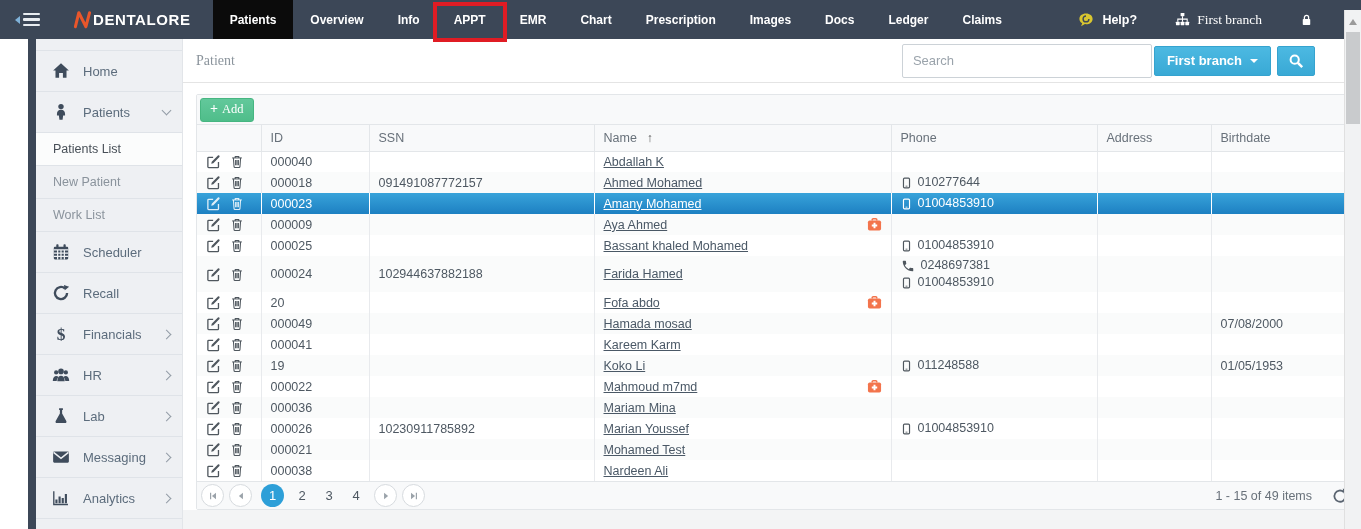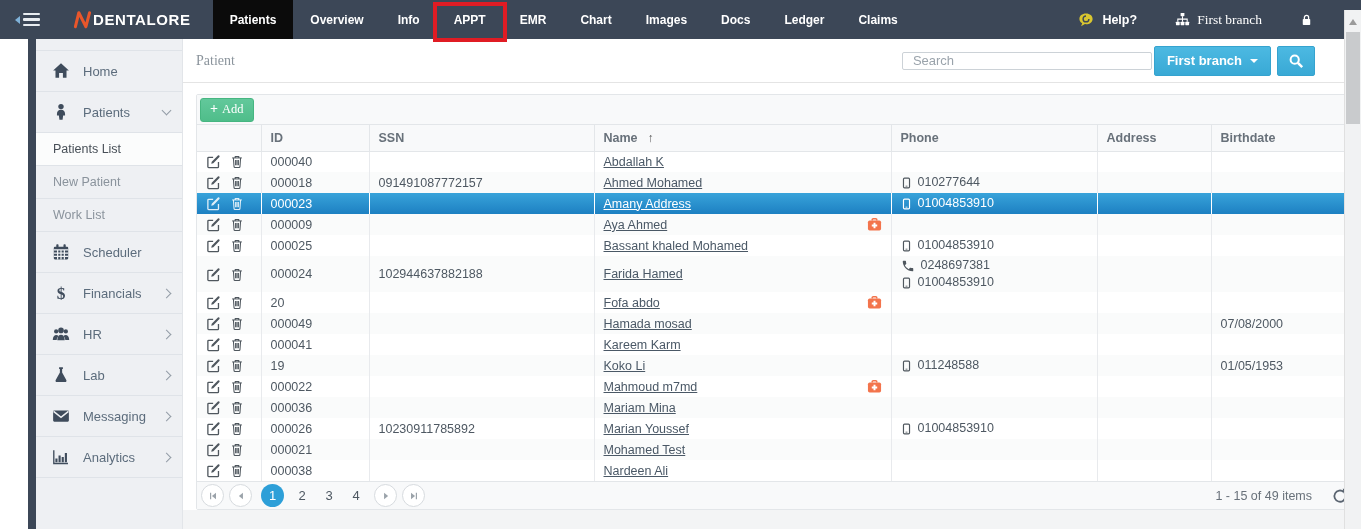--- a/index.html
+++ b/index.html
@@ -39,38 +39,38 @@
   .side-label { flex:1; }
   .chev { width:7px; height:7px; border-right:1.6px solid #939ca6; border-bottom:1.6px solid #939ca6; flex:0 0 7px; }
   .chev.down { transform:rotate(45deg); margin-top:-3px; }
   .chev.right { transform:rotate(-45deg); }
 
   
   .main { flex:1; display:flex; flex-direction:column; background:#fff; overflow:hidden; }
   .page-header { height:44px; flex:0 0 44px; display:flex; align-items:center; justify-content:space-between; padding:0 46px 0 13px; border-bottom:1px solid #e4e4e4; background:#fff; }
   .page-title { font-size:14px; color:#8b949c;font-family:Liberation Serif, serif; }
   .header-controls { display:flex; align-items:center; }
-  .search-input { width:250px; height:18px; border:1px solid #ccd2d7; border-radius:2px; padding:0 10px; font-size:13px; color:#555; font-family:"Liberation Sans",sans-serif; outline:none; }
+  .search-input { width:250px; height:34px; border:1px solid #ccd2d7; border-radius:2px; padding:0 10px; font-size:13px; color:#555; font-family:"Liberation Sans",sans-serif; outline:none; }
   .search-input::placeholder { color:#9aa3ab; }
   .btn-cyan { background:linear-gradient(#4cb9e2,#39a9d5); border:1px solid #35a3cf; color:#fff; height:30px; border-radius:2px; cursor:pointer; display:flex; align-items:center; justify-content:center; }
   .branch-btn { margin-left:2px; padding:0 12px; gap:8px; font-size:13px; font-weight:600; font-family:"Liberation Sans",sans-serif; }
   .caret-down { width:0; height:0; border-left:4px solid transparent; border-right:4px solid transparent; border-top:4.5px solid #fff; }
   .search-btn { width:38px; margin-left:6px; }
 
   .content { padding:11px 13px 0; background:#fff; }
   .bottom-fill { flex:1; background:#f3f4f5; }
 
   
   .grid { width:1162px; border:1px solid #e3e6e9; background:#fff; border-radius:2px; }
   .grid-toolbar { padding:3px; height:30px; background:#f8f9fa; border-bottom:1px solid #e3e6e9; display:flex; align-items:center; }
   .add-btn { height:24px; padding:0 9px; background:linear-gradient(#62c89b,#4fbd8a); border:1px solid #46b681; border-radius:3px; color:#fff; font-size:12.5px; font-family:Liberation Serif, serif; display:flex; align-items:center; gap:4px; cursor:pointer; }
   .add-btn .plus::before { content:"+"; font-weight:700; font-size:14px; line-height:1; }
 
   table { width:100%; border-collapse:collapse; table-layout:fixed; font-size:12.5px; color:#4e5862; }
-  thead th { height:26px; background:#f8f9fa; border-bottom:1px solid #e3e6e9; border-left:1px solid #e3e6e9; text-align:left; font-weight:700; color:#68717a; padding:0 9px; }
+  thead th { height:26px; background:#f8f9fa; border-bottom:1px solid #e3e6e9; border-left:1px solid #e3e6e9; text-align:left; font-weight:400; color:#68717a; padding:0 9px; }
   thead th:first-child { border-left:none; }
   .sort-arrow.asc::after { content:"\2191"; color:#555; font-size:12px; margin-left:10px; }
   tbody td { height:21px; padding:1px 9px; border-left:1px solid #e8eaed; vertical-align:middle; overflow:hidden; white-space:nowrap; }
   tbody td:first-child { border-left:none; }
   tbody tr:nth-child(even) { background:#fafbfb; }
   tbody tr.selected { background:linear-gradient(#38a3da,#1d80c2); color:#fff; }
   tbody tr.selected td { border-left-color:rgba(255,255,255,0.3); }
   .cmd-cell { padding-left:9px; }
   .cmd-btn { display:inline-flex; vertical-align:middle; margin-right:9px; color:#4f575e; cursor:pointer; }
   tr.selected .cmd-btn { color:rgba(255,255,255,0.85); }
@@ -131,20 +131,23 @@
           </div>
           <div class="tab">
             <span>APPT</span>
             <div class="annotation-box"></div>
           </div>
           <div class="tab">
             <span>EMR</span>
           </div>
           <div class="tab">
             <span>Chart</span>
+          </div>
+          <div class="tab">
+            <span>Prescription</span>
           </div>
           <div class="tab">
             <span>Images</span>
           </div>
           <div class="tab">
             <span>Docs</span>
           </div>
           <div class="tab">
             <span>Ledger</span>
           </div>
@@ -215,20 +218,27 @@
               <rect x="3.8" y="1" width="2" height="3.4" rx="0.7"></rect>
               <rect x="10.2" y="1" width="2" height="3.4" rx="0.7"></rect>
               <g stroke="#eef0f3" stroke-width="1.1">
                 <path d="M1.6 6.2 H14.4 M1.6 9 H14.4 M1.6 11.8 H14.4"></path>
                 <path d="M5 6.2 V14.6 M8 6.2 V14.6 M11 6.2 V14.6"></path>
               </g>
             </svg>
             <span class="side-label">Scheduler</span>
           </div>
           <div class="side-item top">
+            <svg viewBox="0 0 16 16" width="18" height="18" class="side-icon">
+              <path d="M13.4 8 A5.4 5.4 0 1 1 11.6 4" fill="none" stroke="currentColor" stroke-width="2.1"></path>
+              <path d="M10.6 0.8 L15.2 2.4 L11.4 5.6 Z" fill="currentColor"></path>
+            </svg>
+            <span class="side-label">Recall</span>
+          </div>
+          <div class="side-item top">
             <svg viewBox="0 0 16 16" width="14" height="19" class="side-icon">
               <text x="8" y="13" text-anchor="middle" font-size="15.5" font-weight="bold" font-family="Liberation Serif, serif" fill="currentColor">$</text>
             </svg>
             <span class="side-label">Financials</span>
             <span class="chev right"></span>
           </div>
           <div class="side-item top">
             <svg viewBox="0 0 16 16" width="20" height="17" fill="currentColor" class="side-icon">
               <circle cx="3.7" cy="5.7" r="1.9"></circle>
               <circle cx="12.3" cy="5.7" r="1.9"></circle>
@@ -383,21 +393,21 @@
                         <path d="M2.5 3.9 H13.5"></path>
                         <path d="M6 3.9 V2.3 H10 V3.9"></path>
                         <path d="M3.9 3.9 L4.6 13.9 A1 1 0 0 0 5.6 14.8 H10.4 A1 1 0 0 0 11.4 13.9 L12.1 3.9"></path>
                         <path d="M6.4 6.3 V12.3 M8 6.3 V12.3 M9.6 6.3 V12.3"></path>
                       </svg>
                     </span></td>
                   <td>000023</td>
                   <td></td>
                   <td class="name-cell">
                     <div class="inner">
-                      <span class="name-link">Amany Address</span>
+                      <span class="name-link">Amany Mohamed</span>
                     </div>
                   </td>
                   <td class="phone-cell">
                     <div class="phone-line">
                       <svg viewBox="0 0 16 16" width="11" height="14">
                         <rect x="3.6" y="1" width="8.8" height="14" rx="1.5" fill="none" stroke="currentColor" stroke-width="1.7"></rect>
                         <path d="M6.6 12.6 H9.4" stroke="currentColor" stroke-width="1.2"></path>
                       </svg>
                       <span>01004853910</span>
                     </div>

